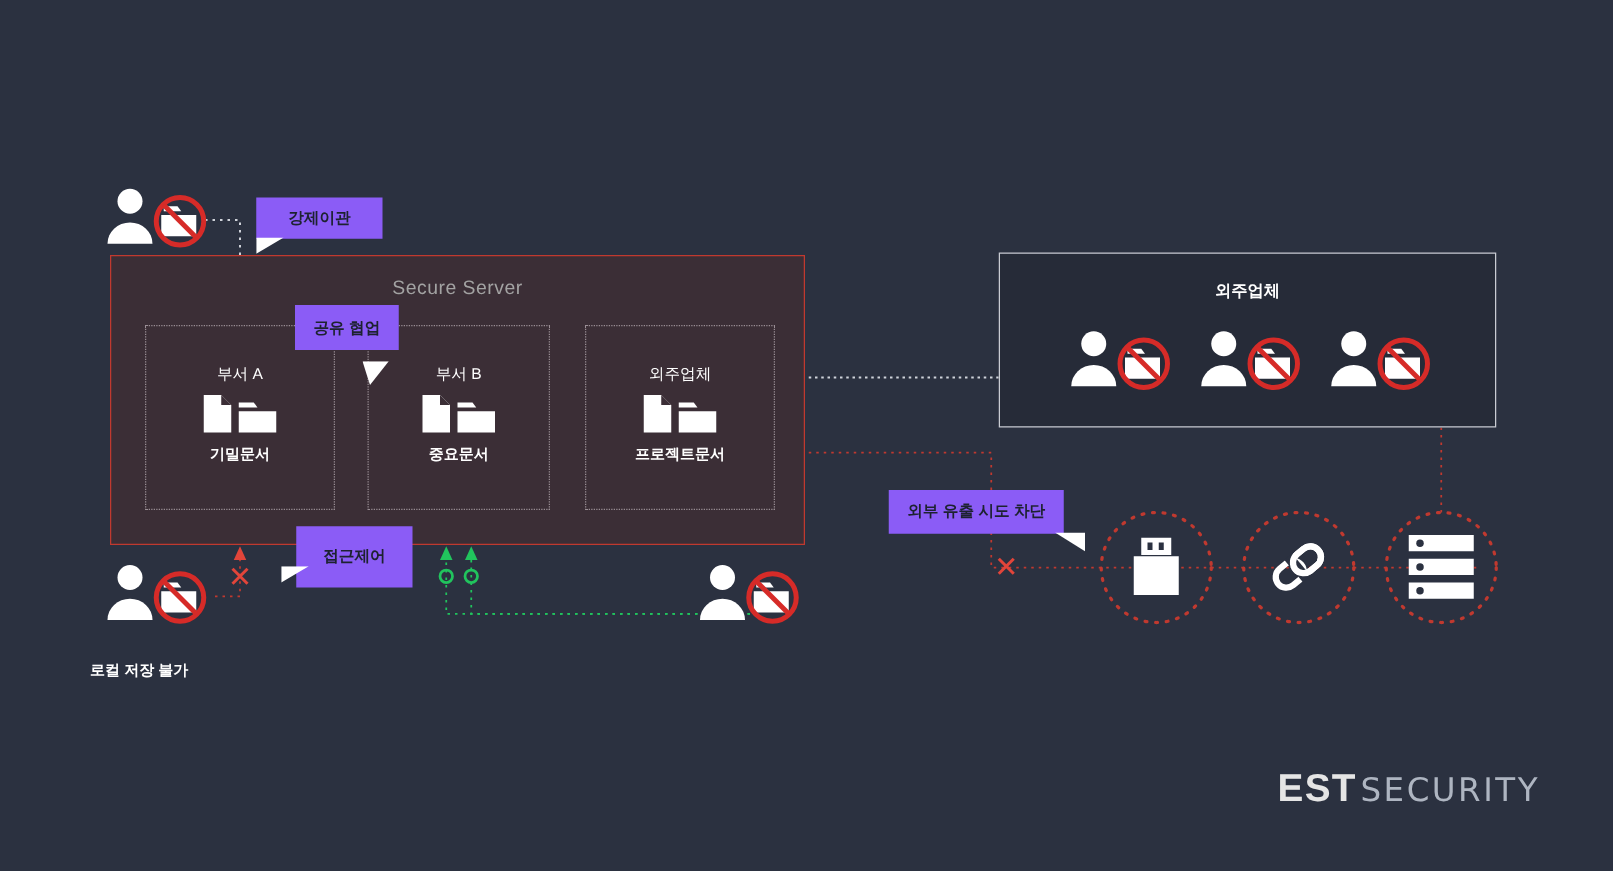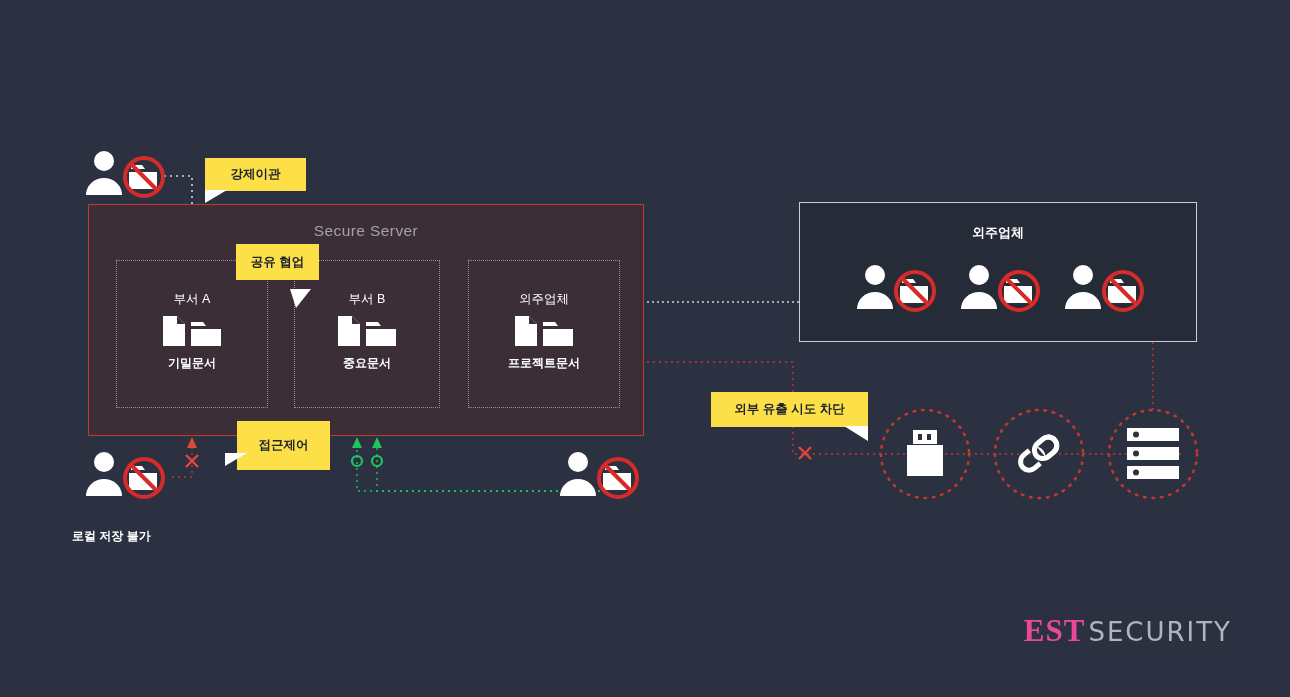--- a/index.html
+++ b/index.html
@@ -44,40 +44,40 @@
     left:799px;top:202px;width:398px;height:140px;
     background:#262b38;border:1.5px solid #c9ccd3;box-sizing:border-box;
   }
   .vendor-title{
     left:799px;top:224px;width:398px;text-align:center;
     color:#ffffff;font-size:13px;font-weight:bold;
   }
 
   
   .bubble{
-    background:#fde047;color:#1d2230;
+    background:#8b5cf6;color:#1d2230;
     font-size:12.5px;font-weight:bold;
     display:flex;align-items:center;justify-content:center;
     box-sizing:border-box;
   }
   .b-force{left:205px;top:158px;width:101px;height:33px;}
   .b-share{left:236px;top:244px;width:83px;height:36px;}
   .b-access{left:225px;top:421px;width:93px;height:49px;margin-left:12px;}
-  .b-leak{left:711px;top:392px;width:157px;height:35px;}
+  .b-leak{left:711px;top:392px;width:140px;height:35px;}
 
   
   .local-label{
     left:72px;top:508px;color:#ffffff;font-size:12px;font-weight:bold;margin-top:20px;
   }
 
   
   .logo{right:58px;bottom:48px;display:flex;align-items:baseline;}
   .logo-est{
-    color:#ec4899;font-size:31px;font-weight:bold;letter-spacing:1px;
-    font-family:Liberation Serif, serif;
+    color:#e5e5e5;font-size:31px;font-weight:bold;letter-spacing:1px;
+    font-family:Liberation Sans, sans-serif;
   }
   .logo-sec{
     color:#aeb5c1;font-size:26px;letter-spacing:2px;
     font-family:"DejaVu Sans",sans-serif;margin-left:3px;
   }
 </style>
 </head>
 <body>
 
 <div id="stage">

